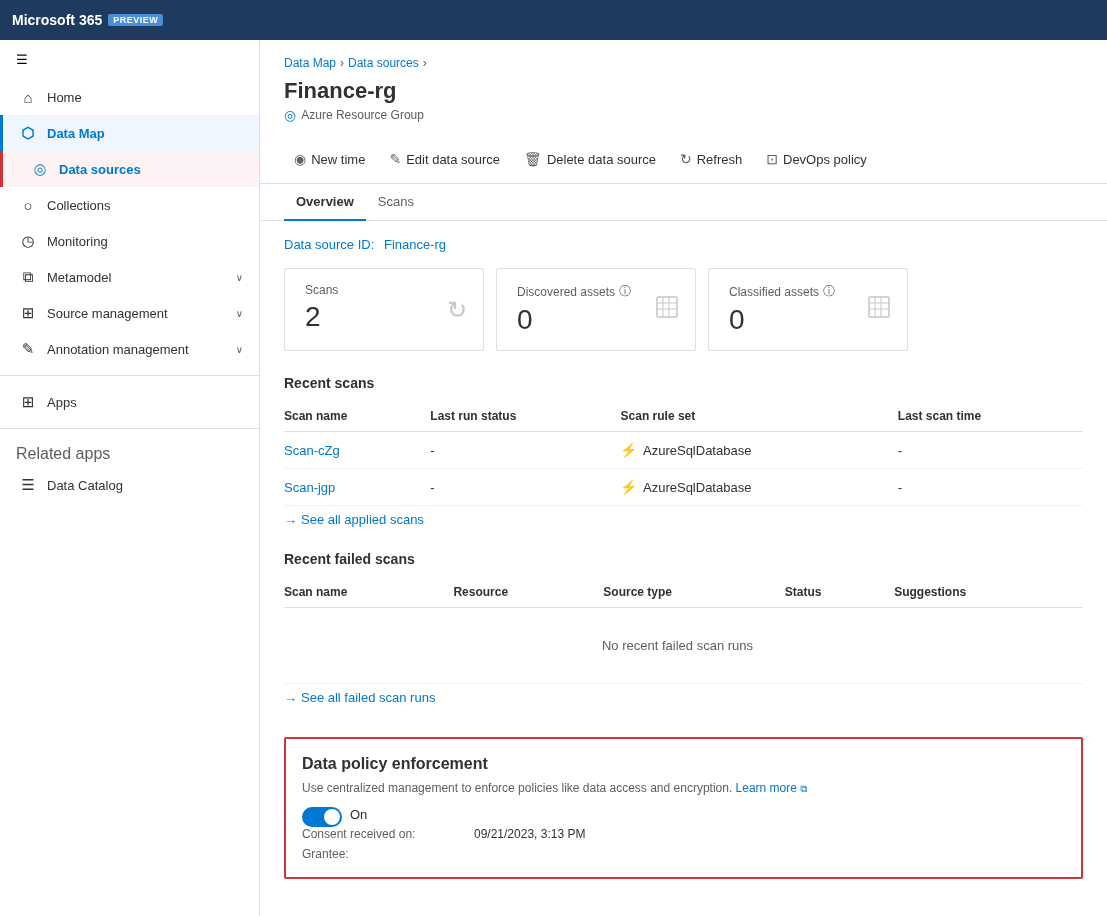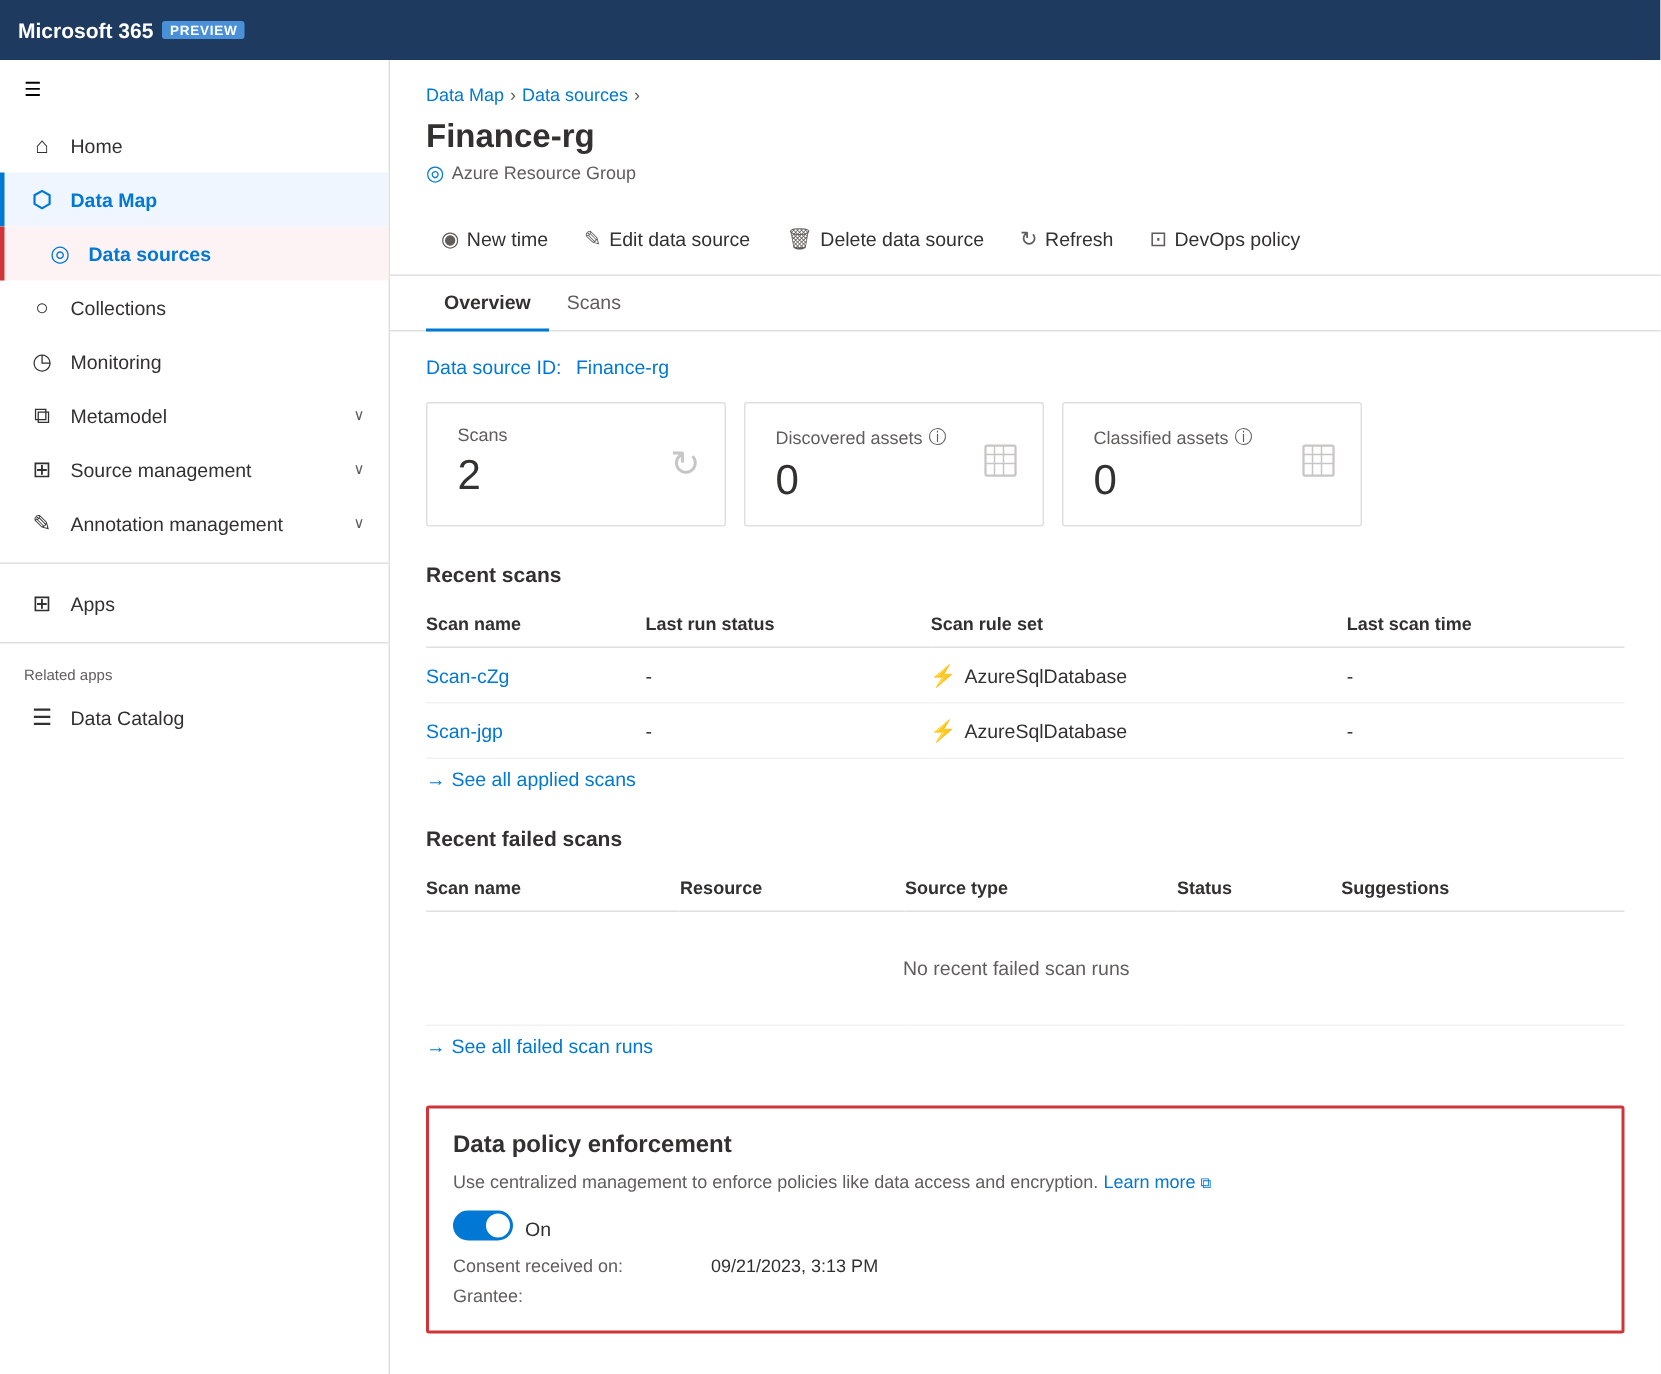--- a/index.html
+++ b/index.html
@@ -14,21 +14,21 @@
     .app-body { display: flex; flex: 1; overflow: hidden; }
 
     
     .sidebar { width: 260px; background: white; border-right: 1px solid #e0e0e0; display: flex; flex-direction: column; overflow-y: auto; flex-shrink: 0; }
     .sidebar-hamburger { padding: 12px 16px; cursor: pointer; }
     .sidebar-item { display: flex; align-items: center; gap: 10px; padding: 9px 16px; cursor: pointer; color: #323130; font-size: 13px; border-left: 3px solid transparent; }
     .sidebar-item.active-parent { color: #0078d4; font-weight: 600; border-left: 3px solid #0078d4; background: #f0f6ff; }
     .sidebar-item .icon { width: 18px; height: 18px; display: flex; align-items: center; justify-content: center; font-size: 15px; flex-shrink: 0; }
     .sidebar-item .chevron { margin-left: auto; font-size: 10px; color: #605e5c; }
     .sidebar-divider { height: 1px; background: #e0e0e0; margin: 8px 0; }
-    .sidebar-section-label { padding: 8px 16px 4px; font-size: 10px; color: #605e5c; font-weight: 400; }
+    .sidebar-section-label { padding: 8px 16px 4px; font-size: 16px; color: #605e5c; font-weight: 400; }
 
     
     .content { flex: 1; overflow-y: auto; background: #f3f2f1; padding: 0; }
     .content-inner { background: white; margin: 0; min-height: 100%; padding-bottom: 30px; }
 
     
     .breadcrumb { padding: 16px 24px 4px; font-size: 12px; color: #605e5c; display: flex; align-items: center; gap: 4px; }
     .breadcrumb a { color: #0078d4; text-decoration: none; }
     .breadcrumb-sep { color: #605e5c; }
 
@@ -73,21 +73,21 @@
 
     
     .rule-set { display: flex; align-items: center; gap: 5px; color: #323130; }
     .rule-set .bolt-icon { color: #ffd700; font-size: 14px; }
 
     
     .policy-box { margin: 16px 24px; border: 2px solid #d13438; border-radius: 2px; padding: 16px; }
     .policy-title { font-size: 16px; font-weight: 600; color: #323130; margin-bottom: 8px; }
     .policy-desc { font-size: 12px; color: #605e5c; margin-bottom: 12px; }
     .policy-desc a { color: #0078d4; text-decoration: none; }
-    .toggle-row { display: flex; align-items: flex-end; gap: 8px; margin-bottom: 10px; }
+    .toggle-row { display: flex; align-items: flex-start; gap: 8px; }
     .toggle { width: 40px; height: 20px; background: #0078d4; border-radius: 10px; position: relative; cursor: pointer; flex-shrink: 0; }
     .toggle-knob { width: 16px; height: 16px; background: white; border-radius: 50%; position: absolute; top: 2px; right: 2px; }
     .toggle-label { font-size: 13px; color: #323130; }
     .policy-detail { display: grid; grid-template-columns: 160px 1fr; gap: 6px 12px; font-size: 12px; color: #323130; }
     .policy-detail .label { color: #605e5c; }
   </style>
 </head>
 <body>
 
 <div class="topbar">

